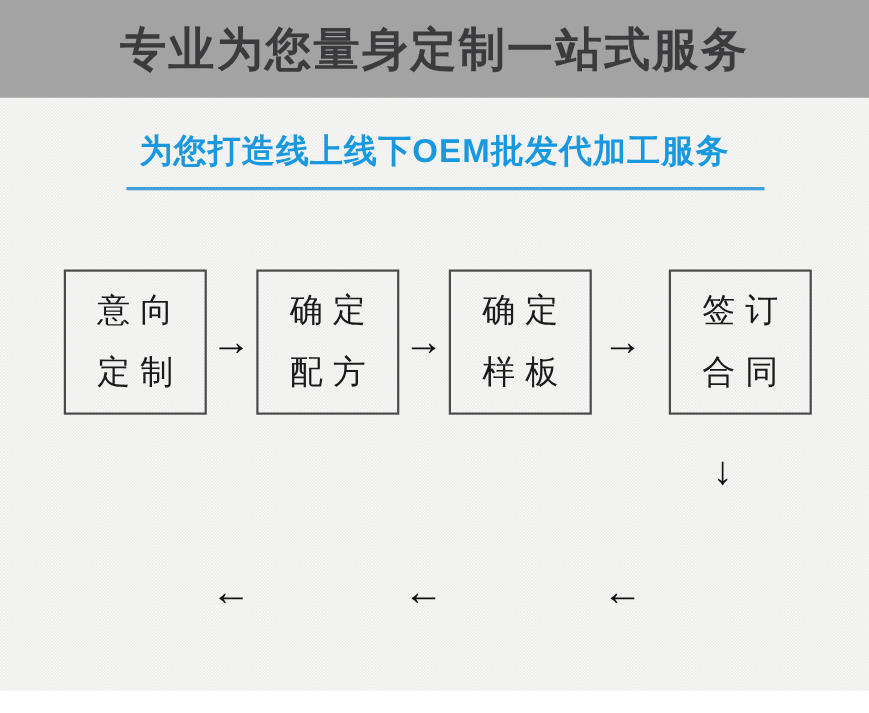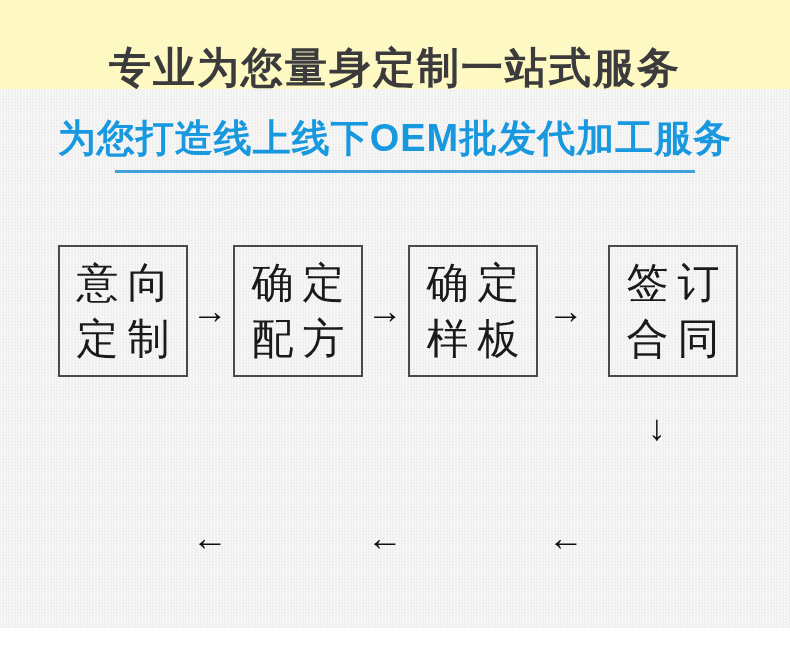--- a/index.html
+++ b/index.html
@@ -7,59 +7,59 @@
     width: 790px; height: 648px;
     background: #ffffff;
     font-family: "Liberation Sans", "DejaVu Sans", sans-serif;
     overflow: hidden;
   }
   .poster { position: relative; width: 790px; height: 648px; background: #ffffff; }
 
   
   .banner {
     position: absolute; left: 0; top: 0; width: 790px; height: 89px;
-    background: #fef9c3;
-    display: flex; align-items: flex-end; justify-content: center;
+    background: #a3a3a3;
+    display: flex; align-items: center; justify-content: center;
   }
   .banner-title {
     color: #3B3B3D; font-size: 42px; font-weight: bold; letter-spacing: 2px;
     line-height: 1;
   }
 
   
   .texture {
     position: absolute; left: 0; top: 89px; width: 790px; height: 539px;
     background-color: #F1F1F0;
     background-image:
       repeating-conic-gradient(rgba(255,255,255,0.5) 0% 25%, rgba(228,228,226,0.35) 0% 50%);
     background-size: 3px 3px;
   }
 
   
   .subtitle {
     position: absolute; left: 0; top: 116px; width: 790px;
     text-align: center;
-    color: #1898DF; font-size: 38px; font-weight: bold; letter-spacing: 1px;
+    color: #1898DF; font-size: 30px; font-weight: bold; letter-spacing: 1px;
     line-height: 44px;
   }
   .subtitle-underline {
     position: absolute; left: 115px; top: 170px; width: 580px; height: 3px;
     background: #42A0DB;
   }
 
   
   .flow-box {
     position: absolute; width: 130px; height: 132px;
     border: 2px solid #4A4A4B;
     display: flex; align-items: center; justify-content: center;
     text-align: center;
   }
   .flow-box .label {
     white-space: pre-line;
-    color: #1A1A1A; font-size: 42px; font-weight: 300;
+    color: #1A1A1A; font-size: 30px; font-weight: 300;
     line-height: 56px; letter-spacing: 9px; padding-left: 9px;
   }
   .r1 { top: 245px; }
   .r2 { top: 473px; }
   .c1 { left: 58px; }
   .c2 { left: 233px; }
   .c3 { left: 408px; }
   .c4 { left: 608px; }
 
   

